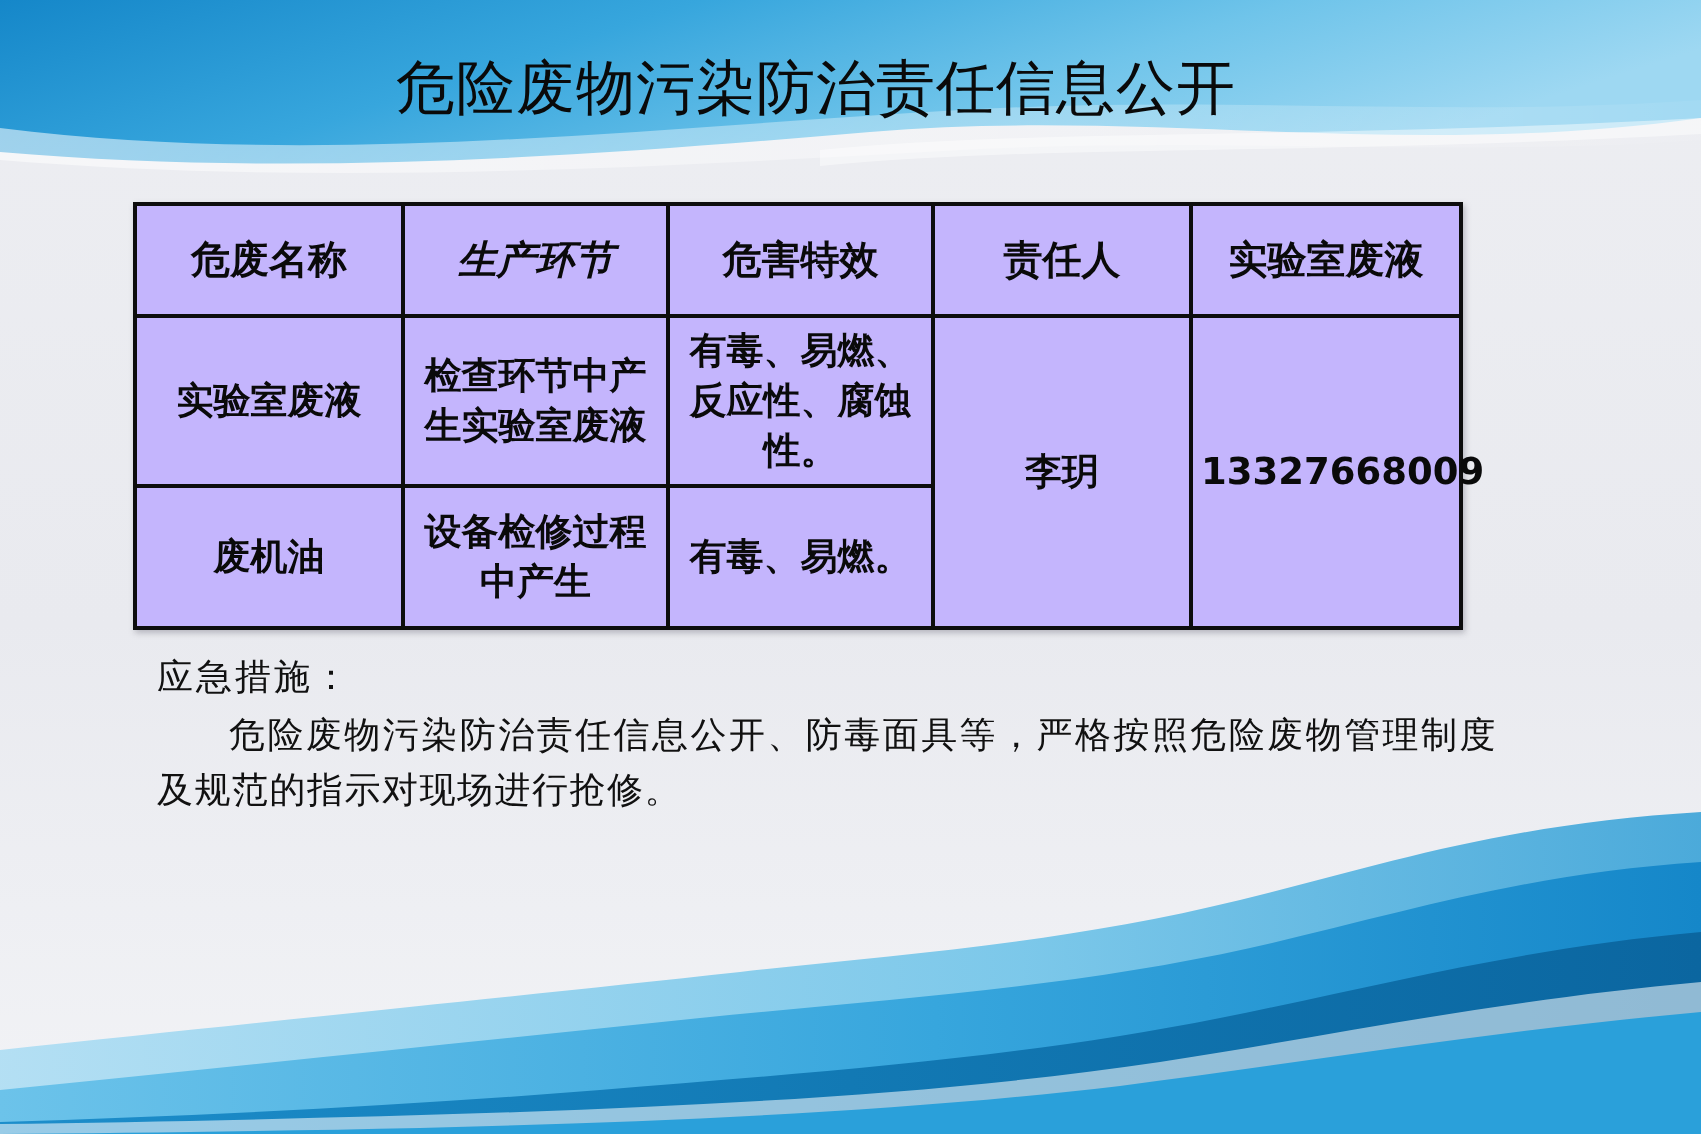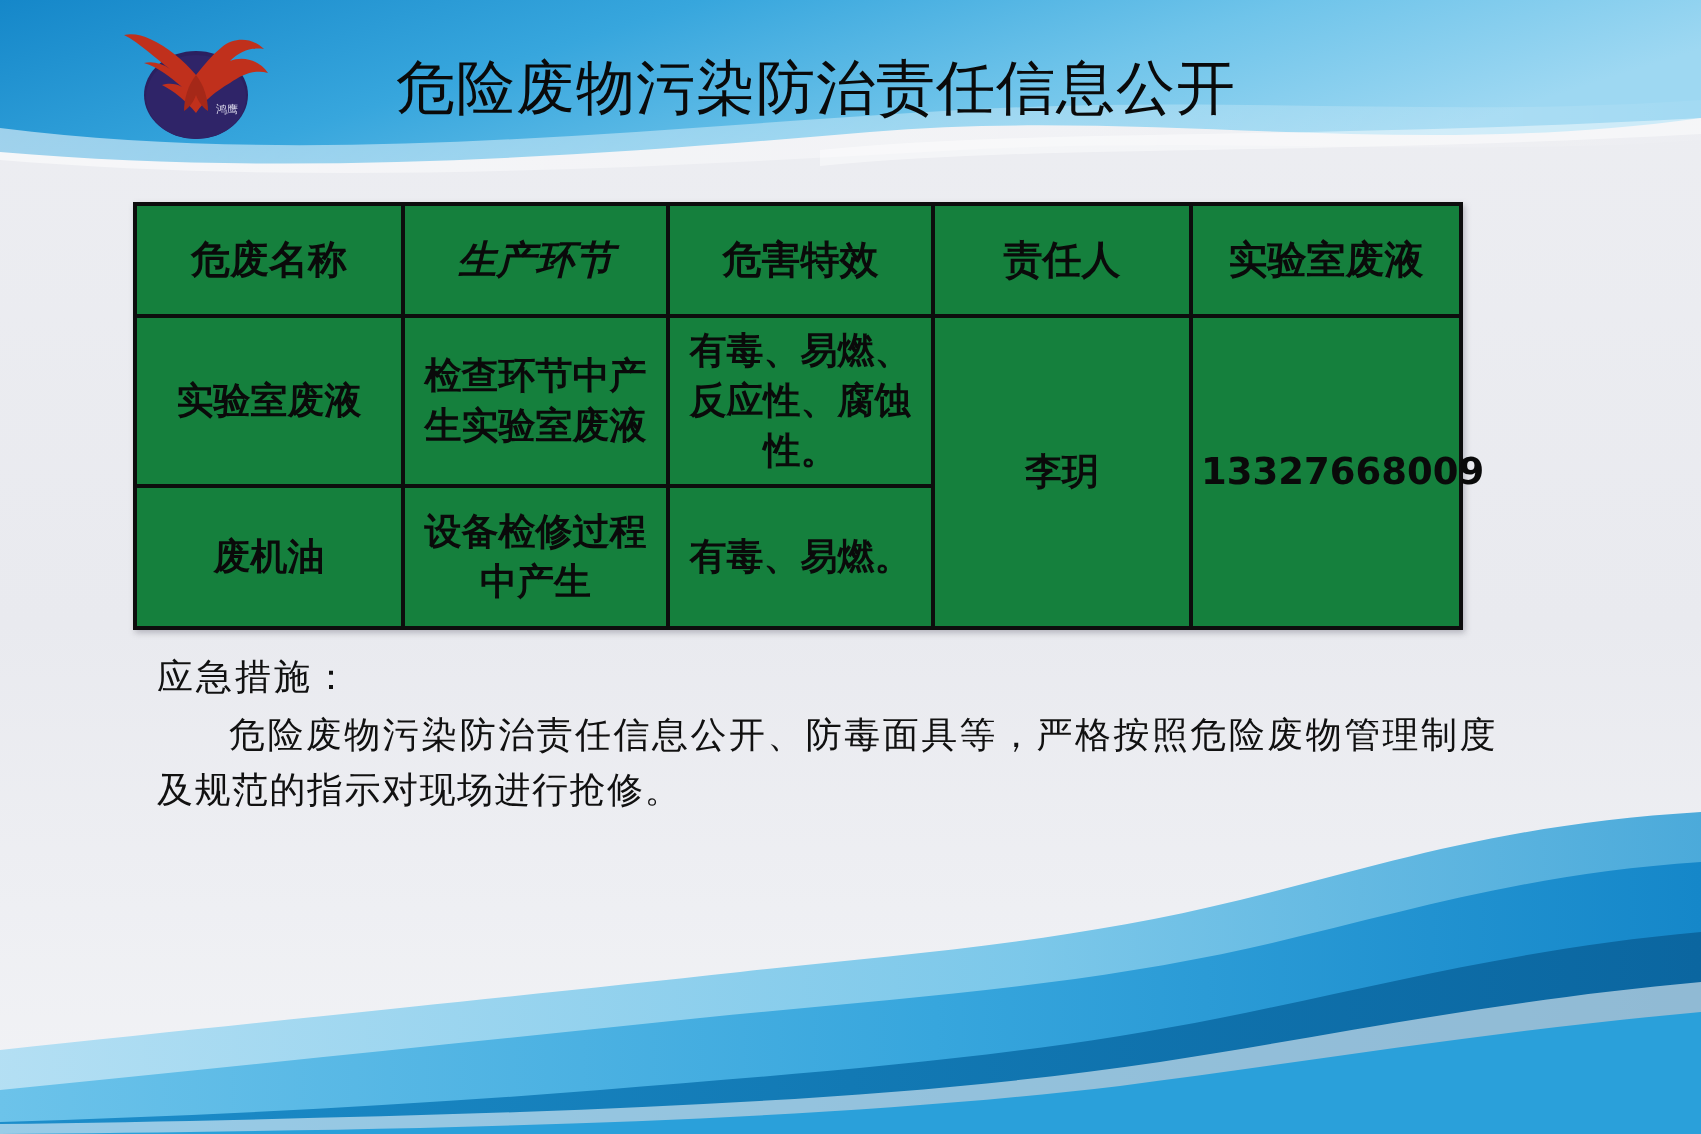--- a/index.html
+++ b/index.html
@@ -61,21 +61,21 @@
   }
   table.waste {
     border-collapse: collapse;
     width: 1326px;
     background: #f7941e;
     table-layout: fixed;
     box-shadow: 2px 3px 6px rgba(120,120,130,0.45);
   }
   table.waste td, table.waste th {
     border: 4px solid #0d0d0d;
-    background: #15803d;
+    background: #c4b5fd;
     text-align: center;
     vertical-align: middle;
     color: #0a0a0a;
     font-family: "DejaVu Sans", "Liberation Sans", sans-serif;
     font-weight: bold;
     padding: 6px 8px;
   }
   table.waste thead th {
     height: 112px;
     font-size: 39px;
@@ -138,32 +138,20 @@
           <stop offset="60%" stop-color="#ffffff" stop-opacity="0.30"></stop>
           <stop offset="100%" stop-color="#ffffff" stop-opacity="0.05"></stop>
         </linearGradient>
       </defs>
       <path d="M0,0 H1701 V118 C1400,160 1150,108 870,132 C600,155 300,178 0,152 Z" fill="url(#topg)"></path>
       <path d="M0,128 C320,168 640,128 960,110 C1230,95 1450,118 1701,100 L1701,140 C1450,158 1230,136 960,150 C640,168 320,186 0,160 Z" fill="url(#topg2)"></path>
       <path d="M820,150 C1050,128 1300,140 1701,118 L1701,134 C1300,156 1050,144 820,166 Z" fill="#ffffff" opacity="0.45"></path>
     </svg>
   </div>
 
-  <div class="logo">
-    <svg width="168" height="128" viewBox="0 0 168 128" xmlns="http://www.w3.org/2000/svg">
-      <ellipse cx="84" cy="78" rx="52" ry="44" fill="#2b2060"></ellipse>
-      <ellipse cx="84" cy="80" rx="50" ry="42" fill="#2f2468"></ellipse>
-      <path d="M12,18 C28,26 44,42 58,52 C50,46 40,44 32,46 C46,50 58,60 70,70 C64,66 56,66 50,68
-               C62,74 74,84 84,96 C92,84 104,74 118,66 C130,58 142,52 156,56
-               C148,44 132,38 118,44 C128,34 140,30 152,32 C140,20 122,20 110,30
-               C100,38 92,48 84,58 C72,44 56,30 38,22 C30,18 20,16 12,18 Z" fill="#c0301c"></path>
-      <path d="M84,58 C76,68 72,82 72,94 C78,90 82,84 84,78 C86,84 90,90 96,94 C96,82 92,68 84,58 Z" fill="#a52818"></path>
-      <text x="104" y="96" font-family="DejaVu Sans, sans-serif" font-size="11" fill="#d6d3e6">鸿鹰</text>
-    </svg>
-  </div>
 
   <div class="title">危险废物污染防治责任信息公开</div>
 
   <div class="table-wrap">
     <table class="waste">
       <thead>
         <tr>
           <th class="col-1">危废名称</th>
           <th class="col-2">生产环节</th>
           <th class="col-3">危害特效</th>

